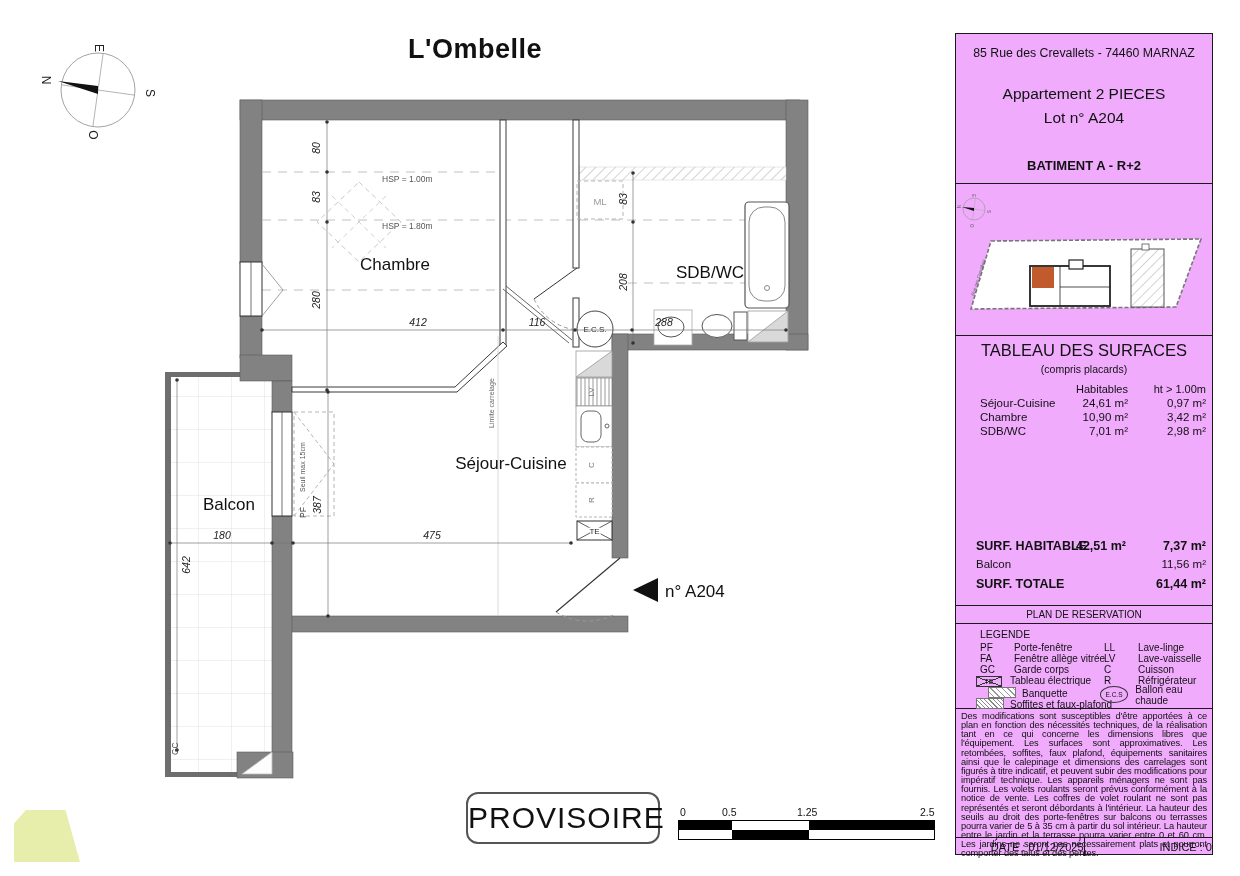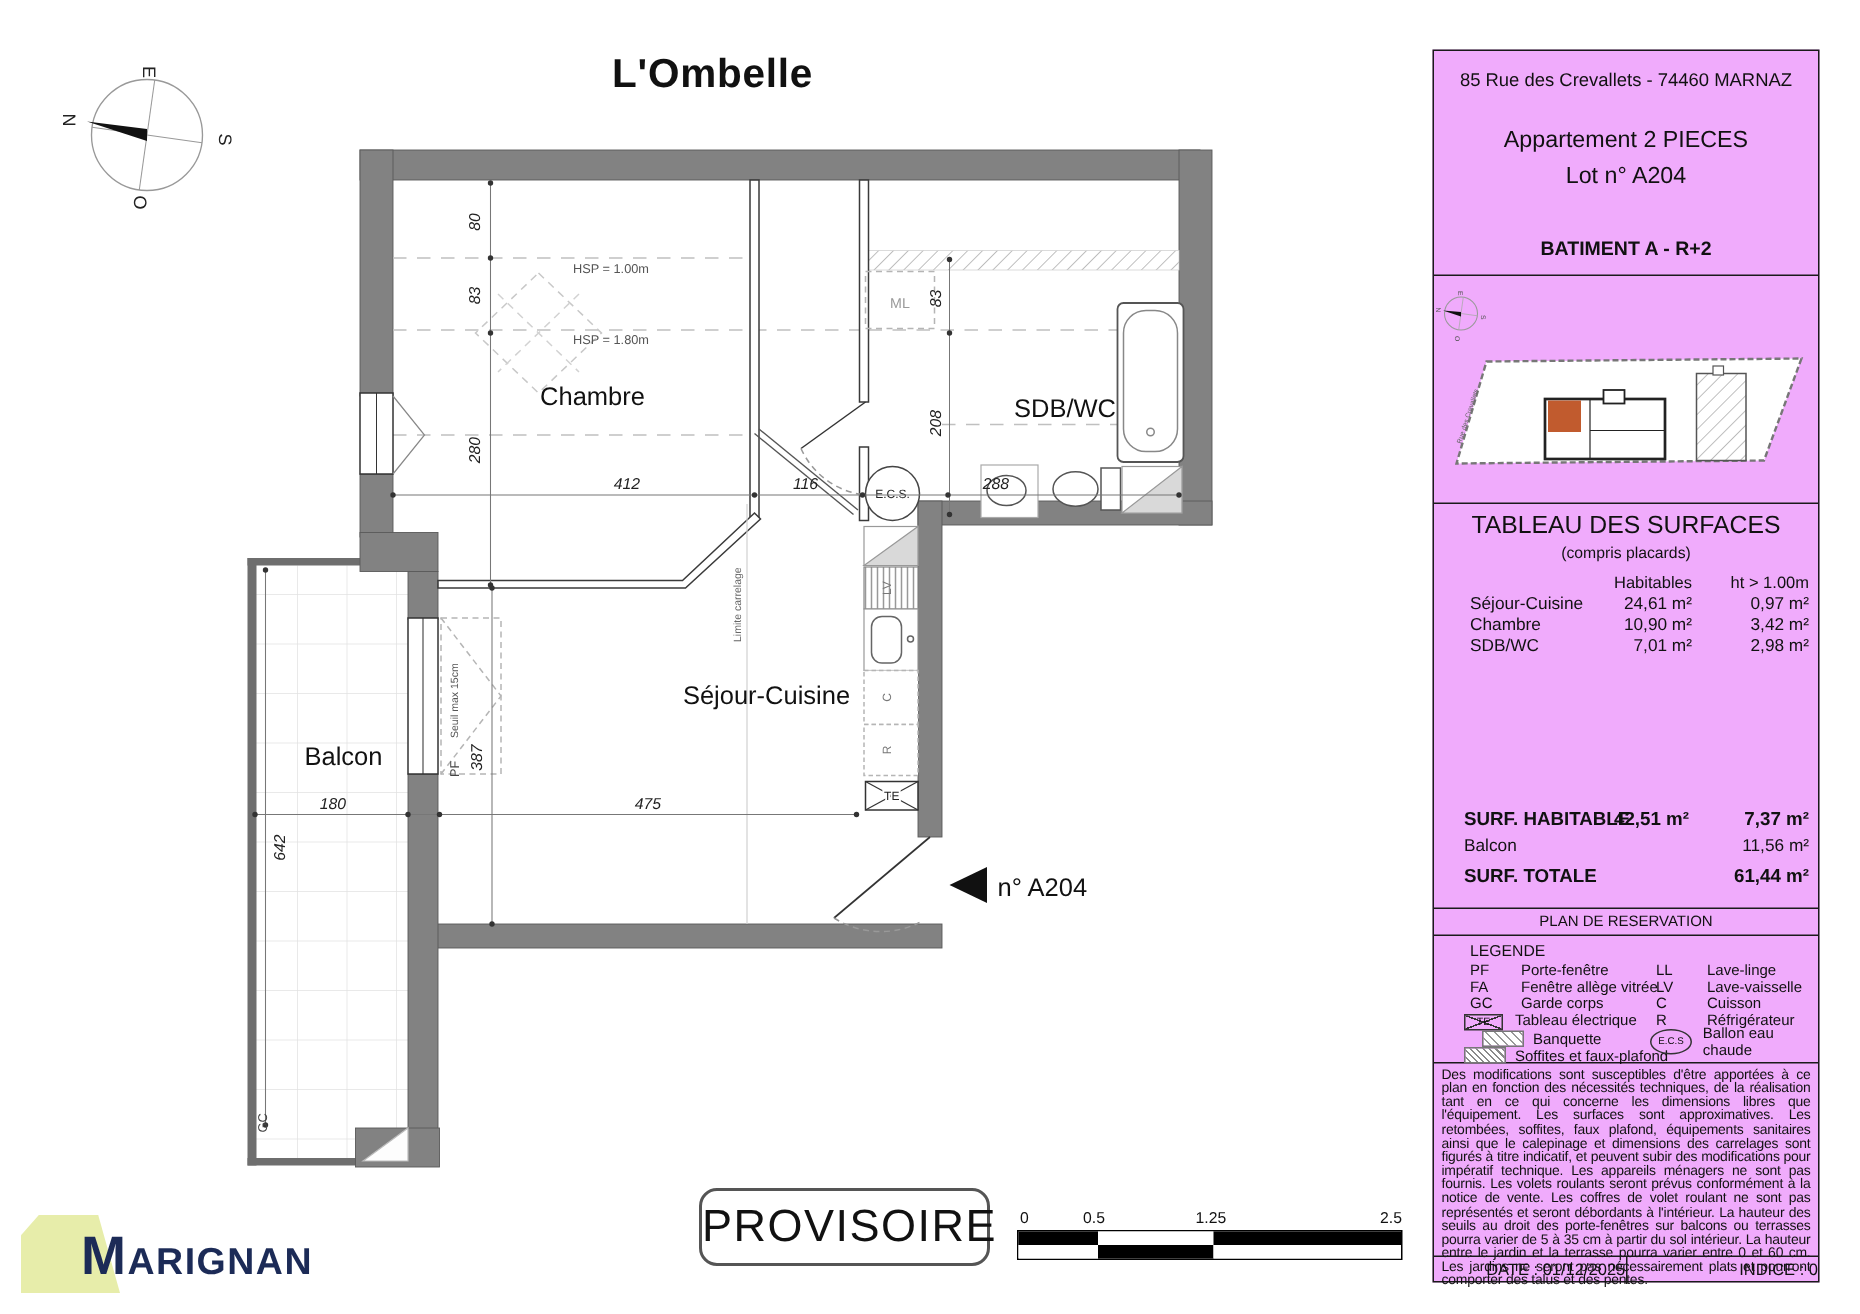--- a/index.html
+++ b/index.html
@@ -423,21 +423,20 @@
   <div class="sec p-disc">Des modifications sont susceptibles d'être apportées à ce plan en fonction des nécessités techniques, de la réalisation tant en ce qui concerne les dimensions libres que l'équipement. Les surfaces sont approximatives. Les retombées, soffites, faux plafond, équipements sanitaires ainsi que le calepinage et dimensions des carrelages sont figurés à titre indicatif, et peuvent subir des modifications pour impératif technique. Les appareils ménagers ne sont pas fournis. Les volets roulants seront prévus conformément à la notice de vente. Les coffres de volet roulant ne sont pas représentés et seront débordants à l'intérieur. La hauteur des seuils au droit des porte-fenêtres sur balcons ou terrasses pourra varier de 5 à 35 cm à partir du sol intérieur. La hauteur entre le jardin et la terrasse pourra varier entre 0 et 60 cm. Les jardins ne seront pas nécessairement plats et pourront comporter des talus et des pentes.</div>
 
   <div class="sec p-date">
     <div class="dcell">DATE : 01/12/2025</div>
     <div>INDICE : 0</div>
   </div>
 </div>
 
 <div id="logo">
   <div class="green"></div>
-  <div class="word">MARIGNAN</div>
 </div>
 
 <div id="stamp">PROVISOIRE</div>
 
 <div id="scalebar">
   <span class="lab" style="left:2px;">0</span>
   <span class="lab" style="left:44px;">0.5</span>
   <span class="lab" style="left:119px;">1.25</span>
   <span class="lab" style="left:242px;">2.5</span>
   <div class="bar">

